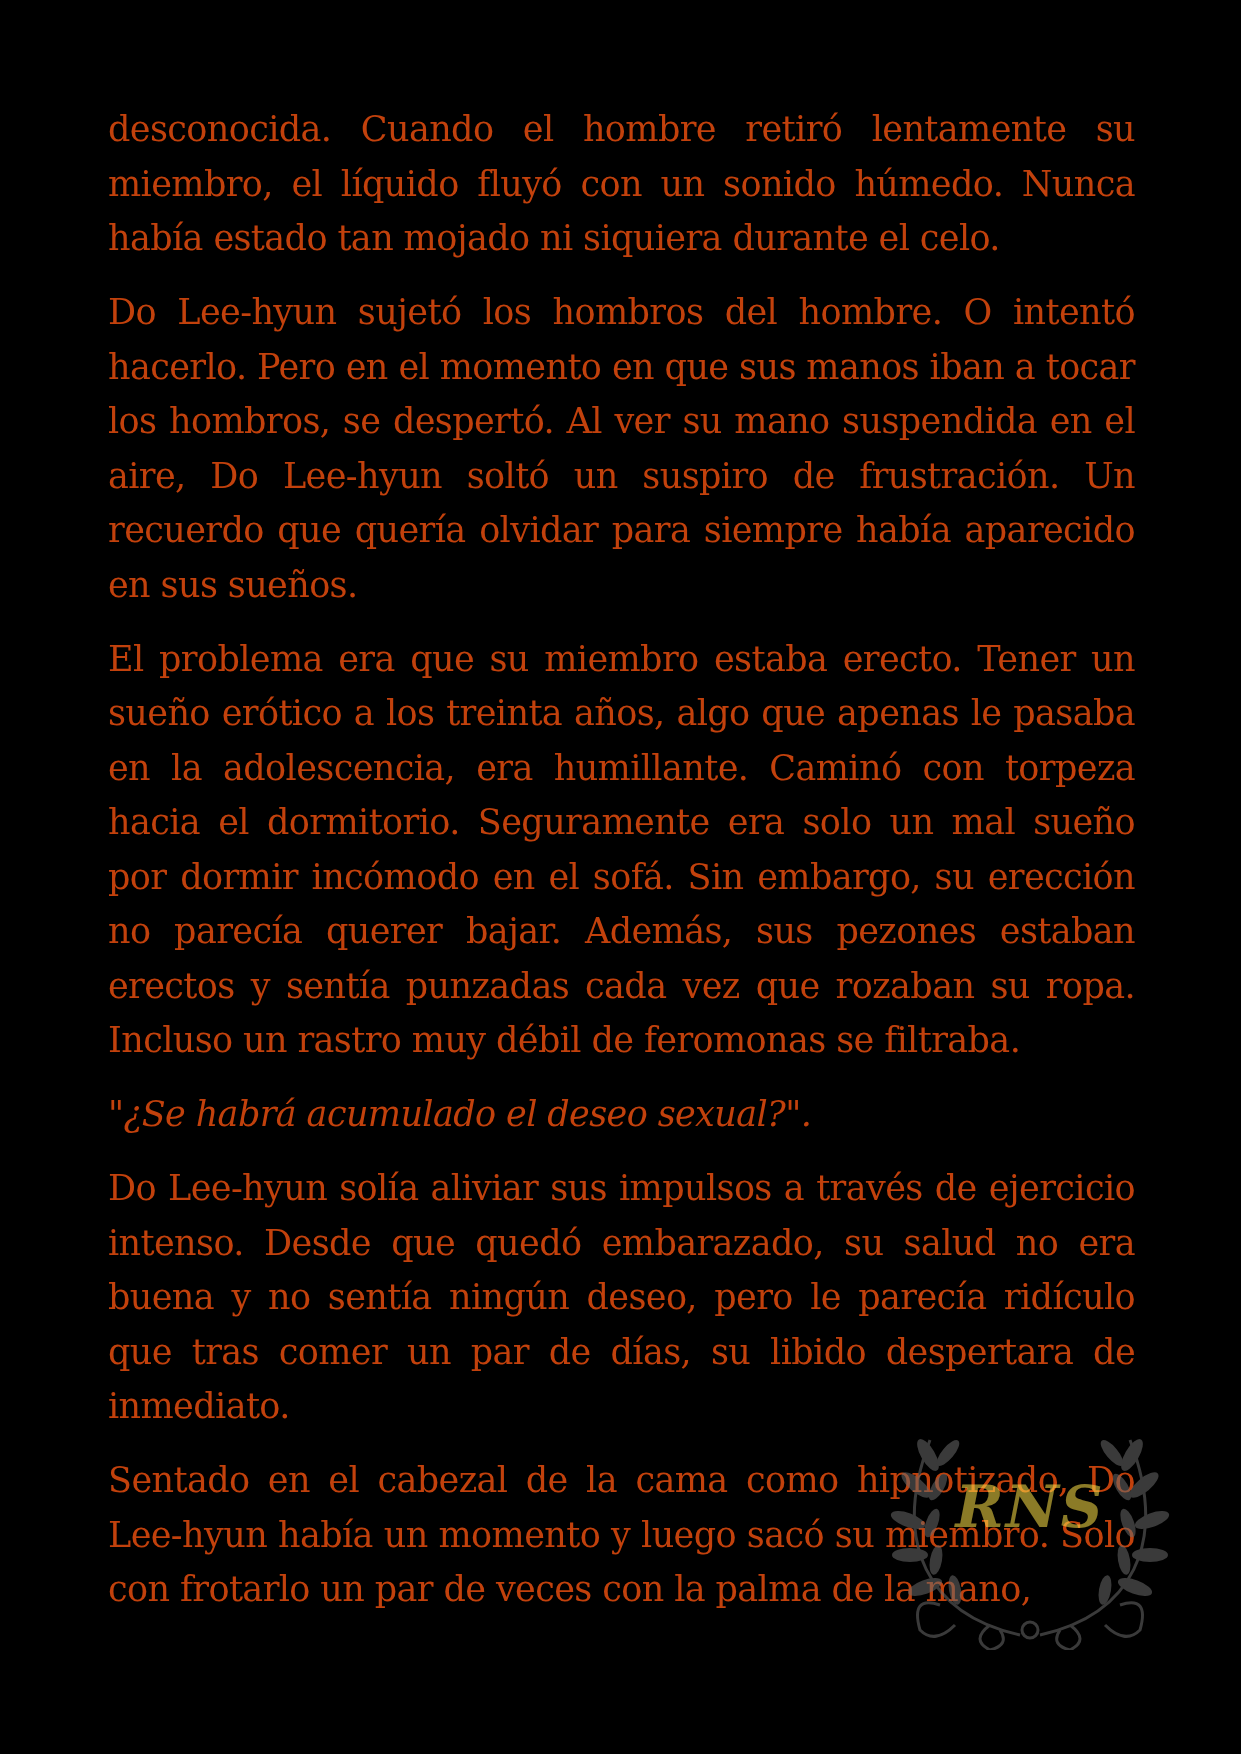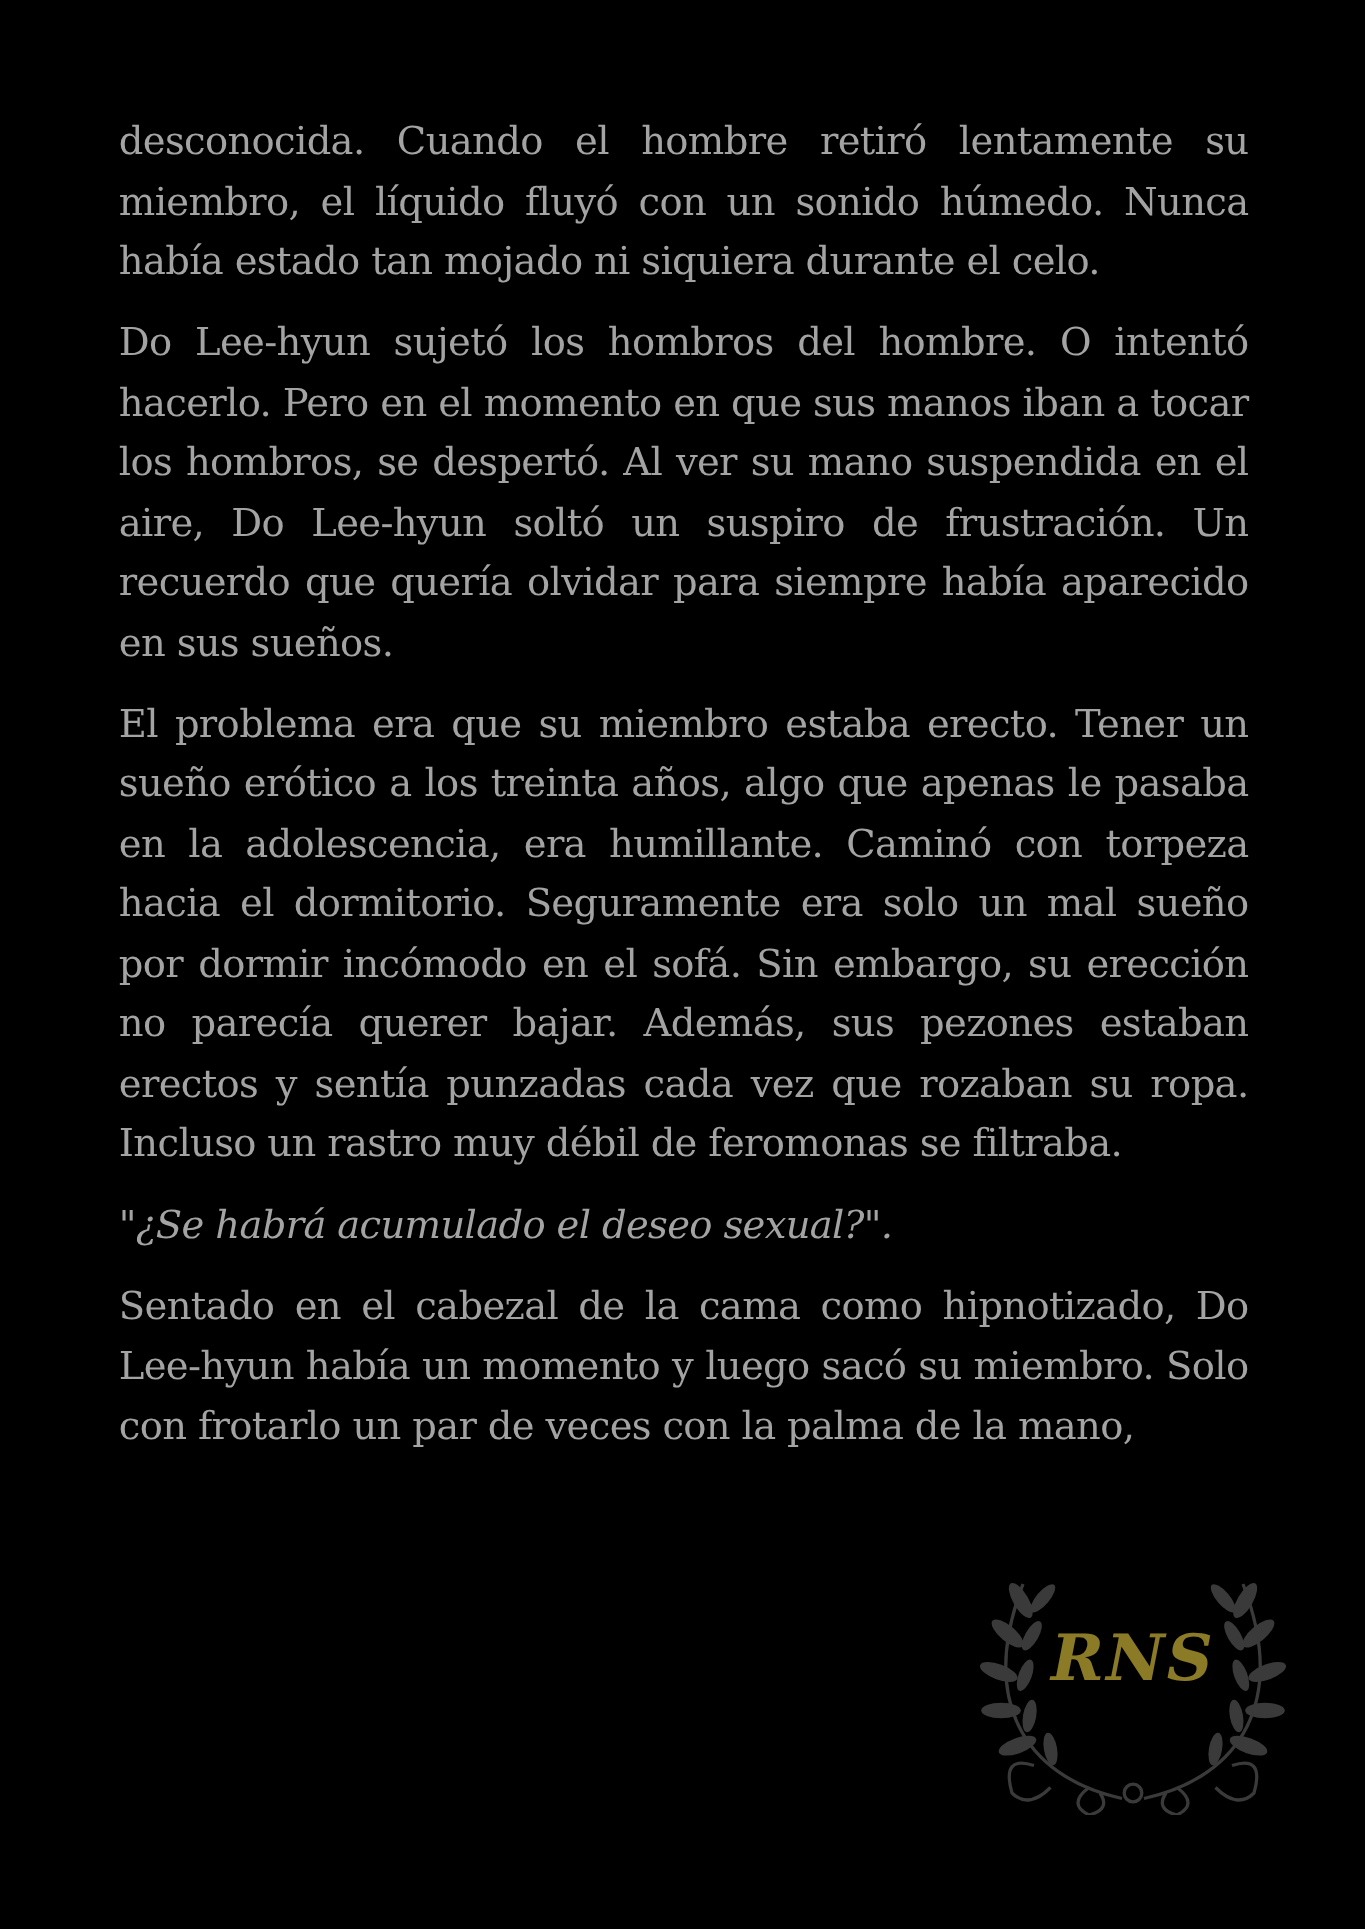--- a/index.html
+++ b/index.html
@@ -2,21 +2,21 @@
 <html><head>
 <meta charset="utf-8">
 <style>
   html, body { margin: 0; padding: 0; background: #000000; }
   body { width: 1241px; height: 1754px; position: relative; overflow: hidden; }
   .page {
     position: absolute;
     left: 108px;
     top: 102px;
     width: 1027px;
-    color: #a3a3a3;
+    color: #c2410c;
     font-family: "DejaVu Serif", "Liberation Serif", serif;
     font-size: 35px;
     line-height: 54.5px;
     letter-spacing: -0.6px;
   }
   .page p {
     margin: 0 0 19.5px 0;
     text-align: justify;
     text-align-last: left;
   }
@@ -53,20 +53,21 @@
   .wm-svg { position: absolute; left: 0; top: 0; }
 </style>
 </head>
 <body>
 
 <div class="page">
   <p>desconocida. Cuando el hombre retiró lentamente su miembro, el líquido fluyó con un sonido húmedo. Nunca había estado tan mojado ni siquiera durante el celo.</p>
   <p>Do Lee-hyun sujetó los hombros del hombre. O intentó hacerlo. Pero en el momento en que sus manos iban a tocar los hombros, se despertó. Al ver su mano suspendida en el aire, Do Lee-hyun soltó un suspiro de frustración. Un recuerdo que quería olvidar para siempre había aparecido en sus sueños.</p>
   <p>El problema era que su miembro estaba erecto. Tener un sueño erótico a los treinta años, algo que apenas le pasaba en la adolescencia, era humillante. Caminó con torpeza hacia el dormitorio. Seguramente era solo un mal sueño por dormir incómodo en el sofá. Sin embargo, su erección no parecía querer bajar. Además, sus pezones estaban erectos y sentía punzadas cada vez que rozaban su ropa. Incluso un rastro muy débil de feromonas se filtraba.</p>
   <p class="italic">"¿Se habrá acumulado el deseo sexual?".</p>
+  <p>Do Lee-hyun solía aliviar sus impulsos a través de ejercicio intenso. Desde que quedó embarazado, su salud no era buena y no sentía ningún deseo, pero le parecía ridículo que tras comer un par de días, su libido despertara de inmediato.</p>
   <p>Sentado en el cabezal de la cama como hipnotizado, Do Lee-hyun había un momento y luego sacó su miembro. Solo con frotarlo un par de veces con la palma de la mano,</p>
 </div>
 
 <div class="watermark">
   <svg class="wm-svg" width="320" height="225" viewBox="0 0 320 225">
     <g fill="none" stroke="#6a6a6a" stroke-width="3">
 
       <path d="M150 210 C 60 190, 20 120, 60 15"></path>
 
       <path d="M170 210 C 260 190, 300 120, 260 15"></path>

